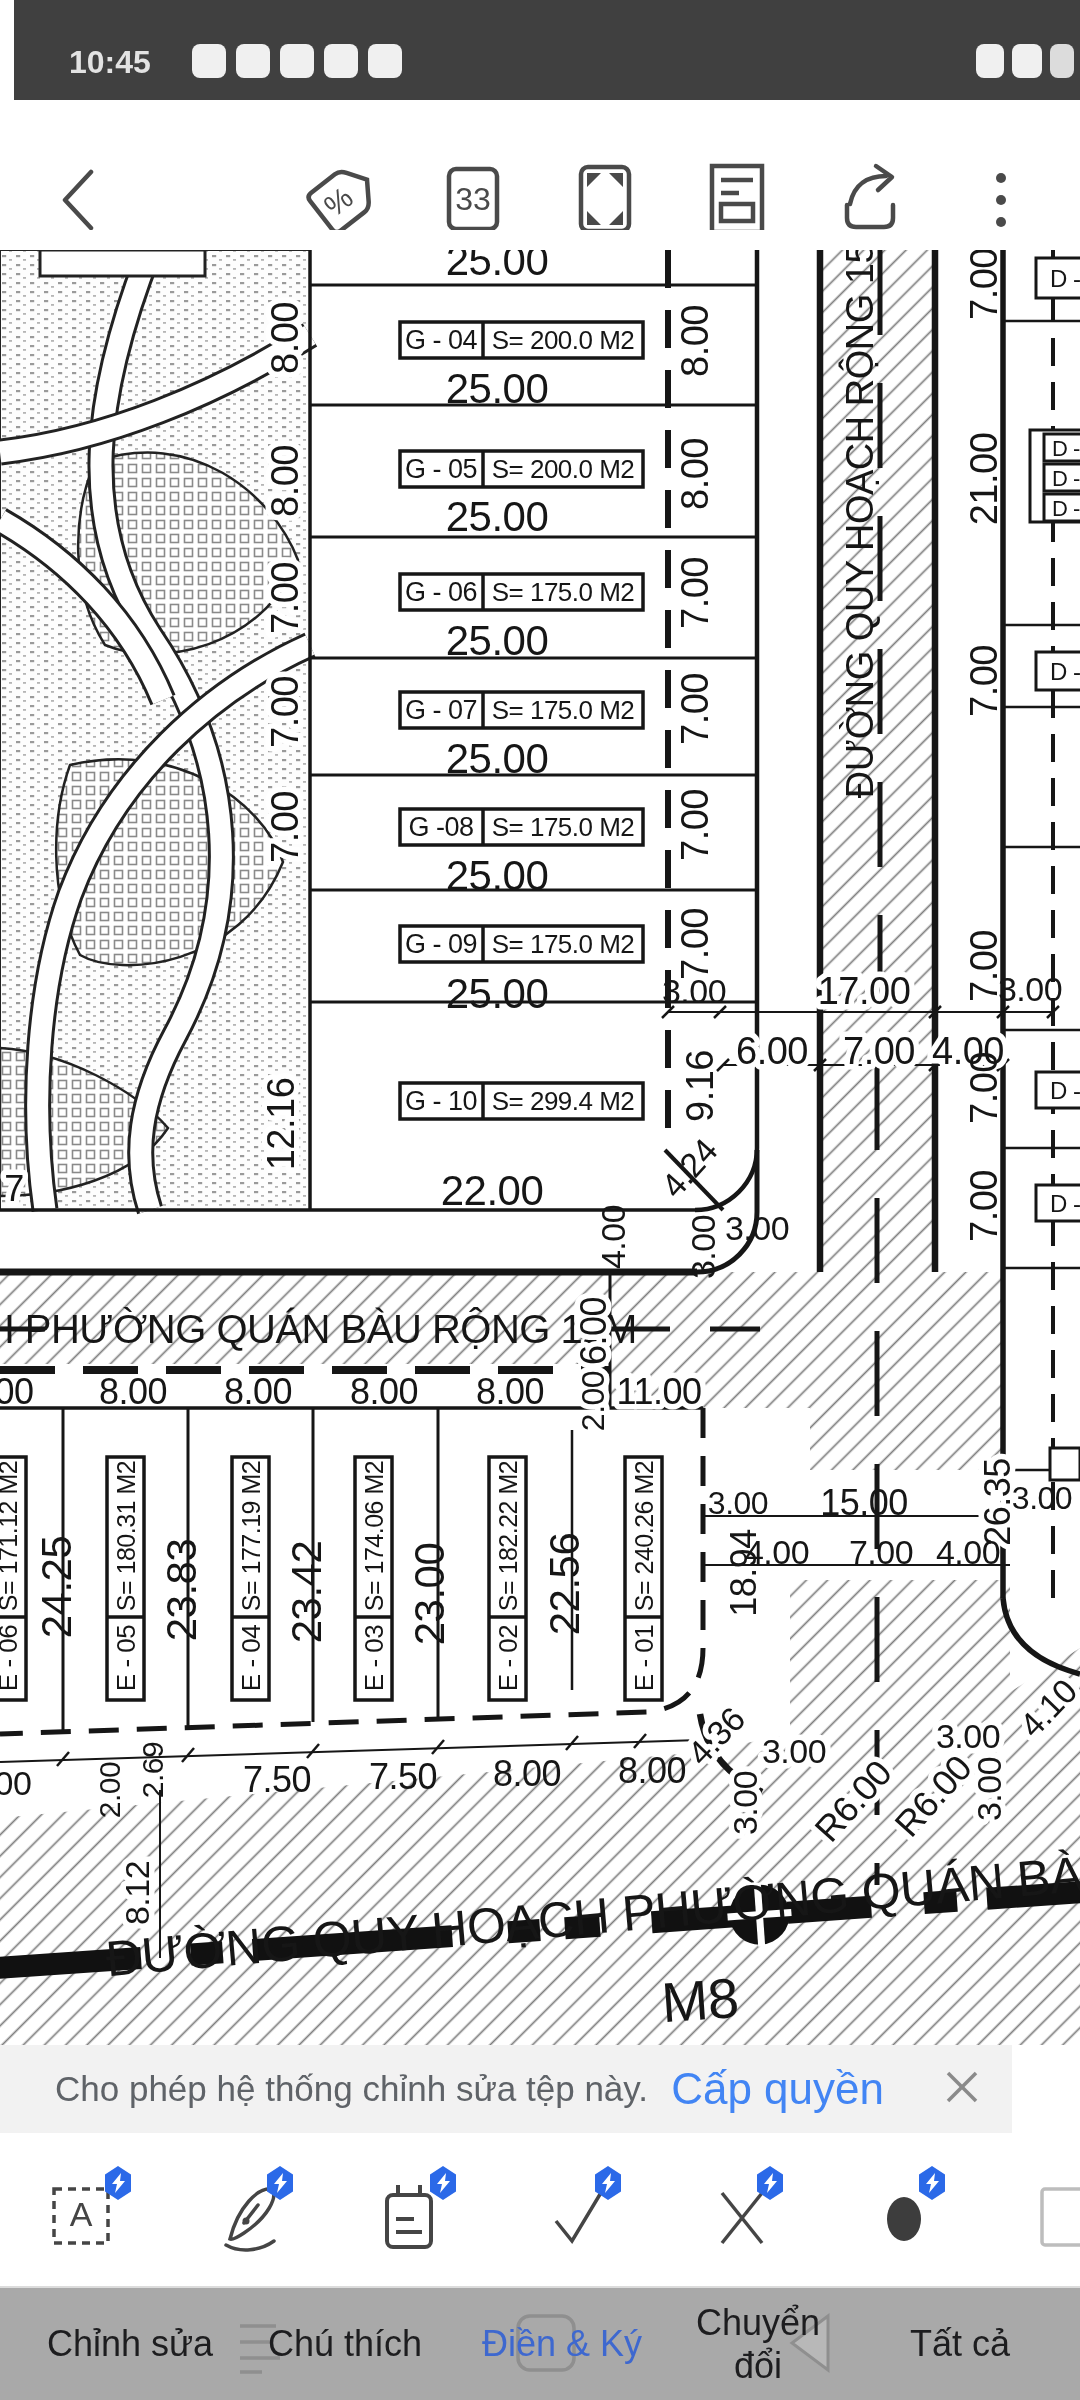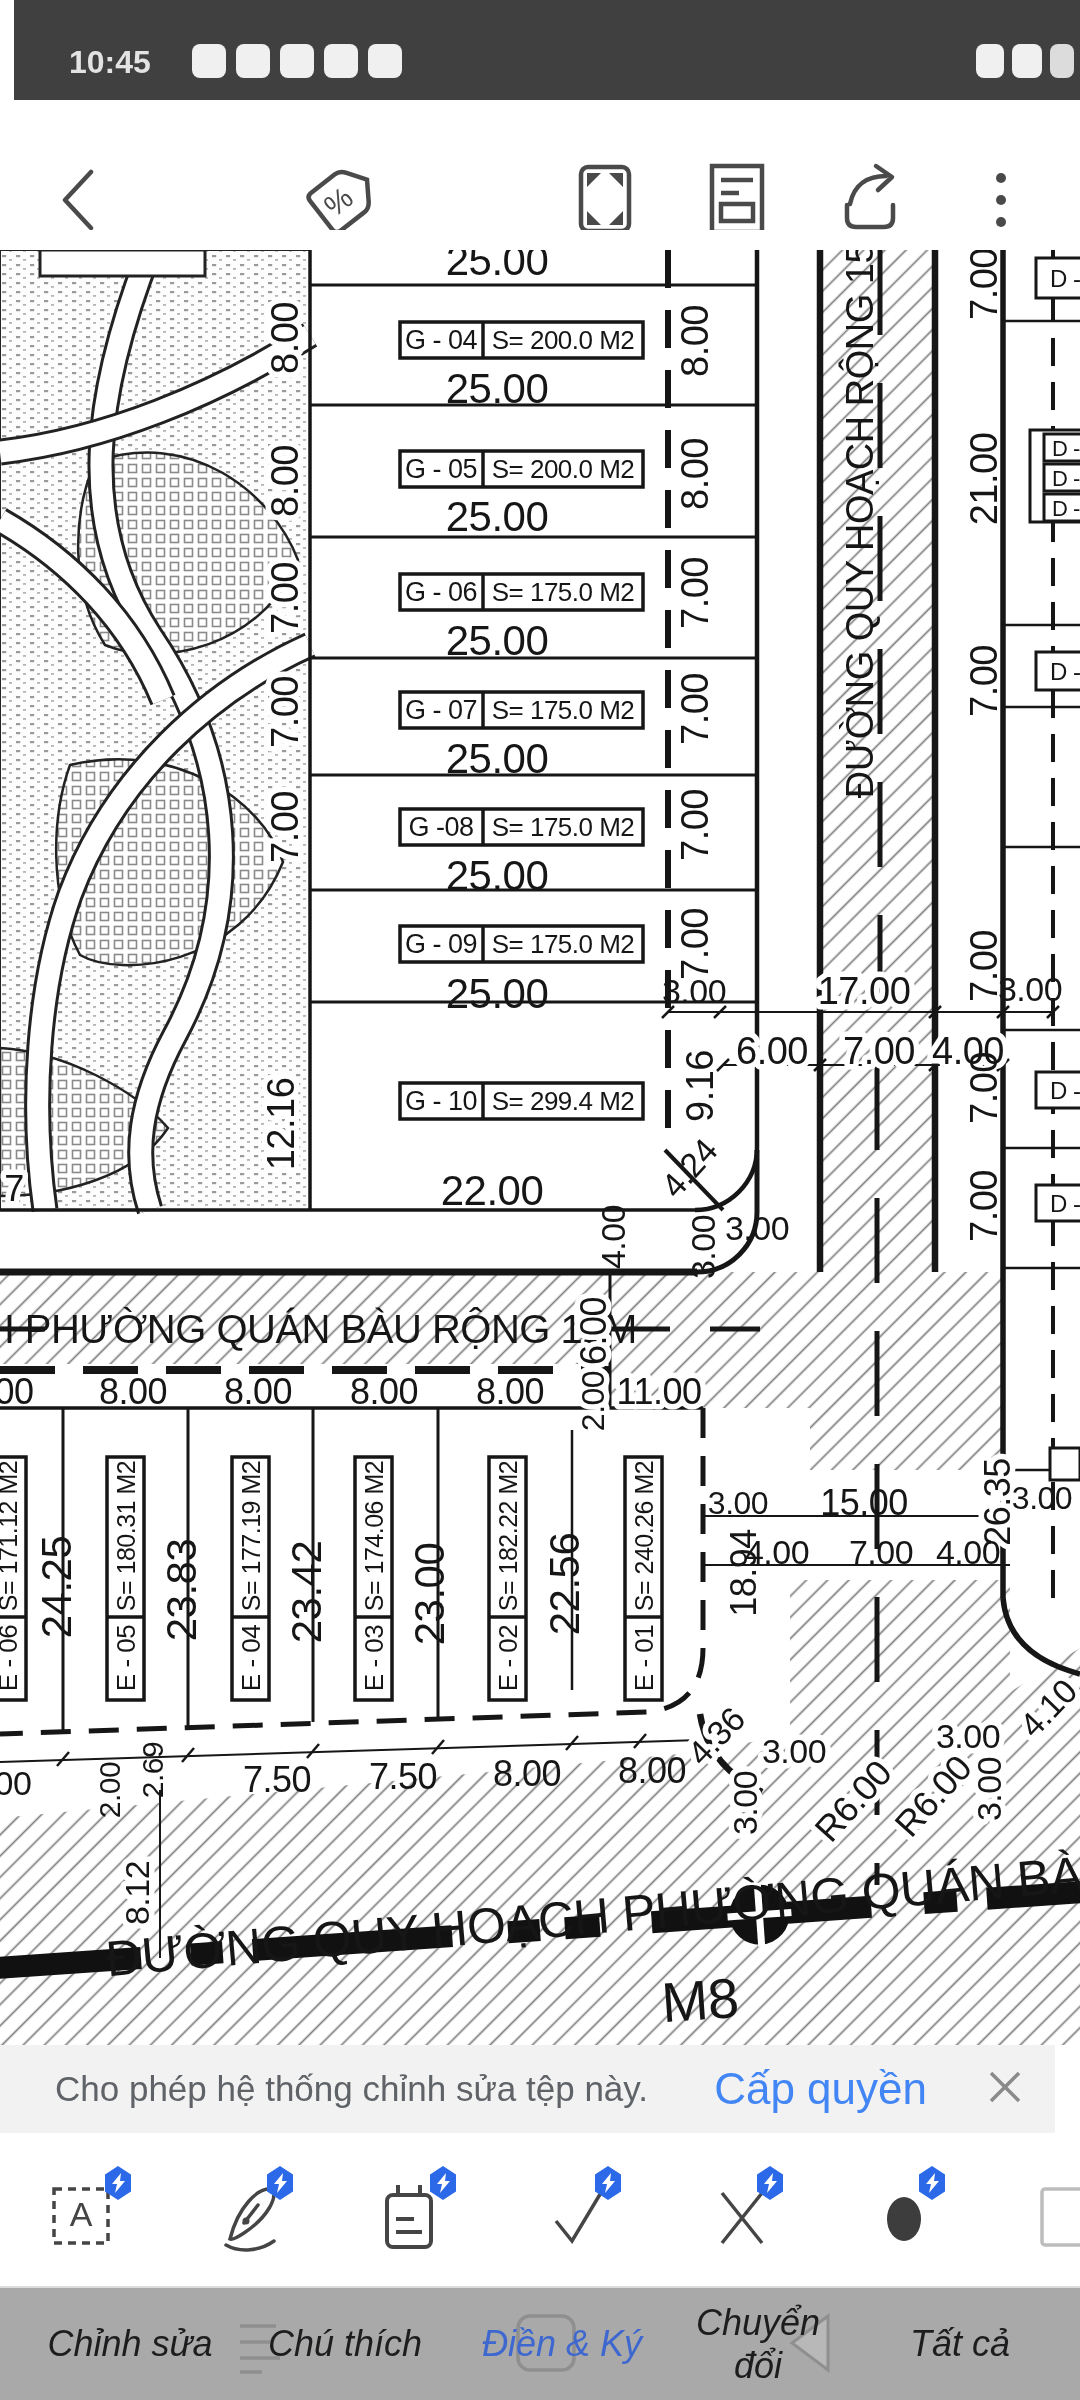--- a/index.html
+++ b/index.html
@@ -11,29 +11,29 @@
   #statusbar .time{position:absolute;left:55px;top:44px;font-size:32px;color:#e3e3e3;font-weight:bold;}
   .st-blob{position:absolute;top:44px;width:34px;height:34px;border-radius:8px;background:#f0f0f0;}
   
   #toolbar{left:0;top:100px;width:1080px;height:150px;background:#fff;z-index:30;}
   .tbtn{position:absolute;top:20px;width:110px;height:110px;display:flex;align-items:center;justify-content:center;}
   
   #map-wrap{left:0;top:0;width:1080px;height:2045px;background:#737373;z-index:10;}
   #map text{font-family:"Liberation Sans",sans-serif;fill:#161616;dominant-baseline:central;letter-spacing:-0.5px;}
   #map text.halo{paint-order:stroke;stroke:#fff;stroke-width:11px;stroke-linejoin:round;}
   
-  #banner{left:0;top:2045px;width:1012px;height:88px;background:#f2f2f2;z-index:30;padding-left:43px;}
+  #banner{left:0;top:2045px;width:1012px;height:88px;background:#f2f2f2;z-index:30;}
   #banner .msg{position:absolute;left:55px;top:0;height:88px;display:flex;align-items:center;font-size:35px;color:#5f6368;}
   #banner .grant{position:absolute;right:128px;top:0;height:88px;display:flex;align-items:center;font-size:44px;color:#4285f4;}
   #banner .x{position:absolute;right:22px;top:14px;width:56px;height:56px;display:flex;align-items:center;justify-content:center;font-size:44px;color:#8a8a8a;}
   
   #tools{left:0;top:2133px;width:1080px;height:153px;background:#fff;z-index:30;border-bottom:2px solid #dcdcdc;}
   .tool{position:absolute;top:28px;width:100px;height:100px;}
   
-  #nav{left:0;top:2288px;width:1080px;height:112px;background:#a9a9a9;z-index:30;font-style:italic;}
+  #nav{left:0;top:2288px;width:1080px;height:112px;background:#a9a9a9;z-index:30;}
   .nav-item{position:absolute;top:0;height:112px;display:flex;align-items:center;justify-content:center;
             font-size:36px;color:#1d1d1f;text-align:center;line-height:1.2;}
   .nav-item.active{color:#3e68cf;}
   .ghost{position:absolute;z-index:0;}
 </style>
 </head>
 <body>
 
 <div id="map-wrap" class="abs">
 <svg id="map" width="1080" height="2045" viewBox="0 0 1080 2045" xmlns="http://www.w3.org/2000/svg">
@@ -399,20 +399,26 @@
       </svg>
   </div>
   <div class="tbtn" style="left:286px">
     <svg width="110" height="110">
       <g transform="rotate(-38 55 80)">
         <path d="M30 62 Q30 56 36 56 L66 56 Q72 56 76 62 L88 80 L76 98 Q72 104 66 104 L36 104 Q30 104 30 98 Z" fill="none" stroke="#4a4a4a" stroke-width="4.5"></path>
         <text x="52" y="90" font-size="30" fill="#4a4a4a" text-anchor="middle" font-family="Liberation Sans">%</text>
       </g>
     </svg>
   </div>
+  <div class="tbtn" style="left:418px">
+    <svg width="110" height="110">
+      <rect x="31" y="49" width="48" height="60" rx="7" fill="none" stroke="#4a4a4a" stroke-width="4.5"></rect>
+      <text x="55" y="90" font-size="32" fill="#4a4a4a" text-anchor="middle" font-family="Liberation Sans">33</text>
+    </svg>
+  </div>
   <div class="tbtn" style="left:550px">
     <svg width="110" height="110">
       <rect x="31" y="47" width="48" height="64" rx="7" fill="none" stroke="#4a4a4a" stroke-width="4.5"></rect>
       <path d="M37 53 L51 53 L37 67 Z M73 53 L73 67 L59 53 Z M37 105 L37 91 L51 105 Z M73 105 L59 105 L73 91 Z" fill="#4a4a4a"></path>
     </svg>
   </div>
   <div class="tbtn" style="left:682px">
     <svg width="110" height="110">
       <rect x="30" y="46" width="50" height="66" fill="none" stroke="#4a4a4a" stroke-width="4.5"></rect>
       <line x1="39" y1="60" x2="71" y2="60" stroke="#4a4a4a" stroke-width="4.5"></line>

